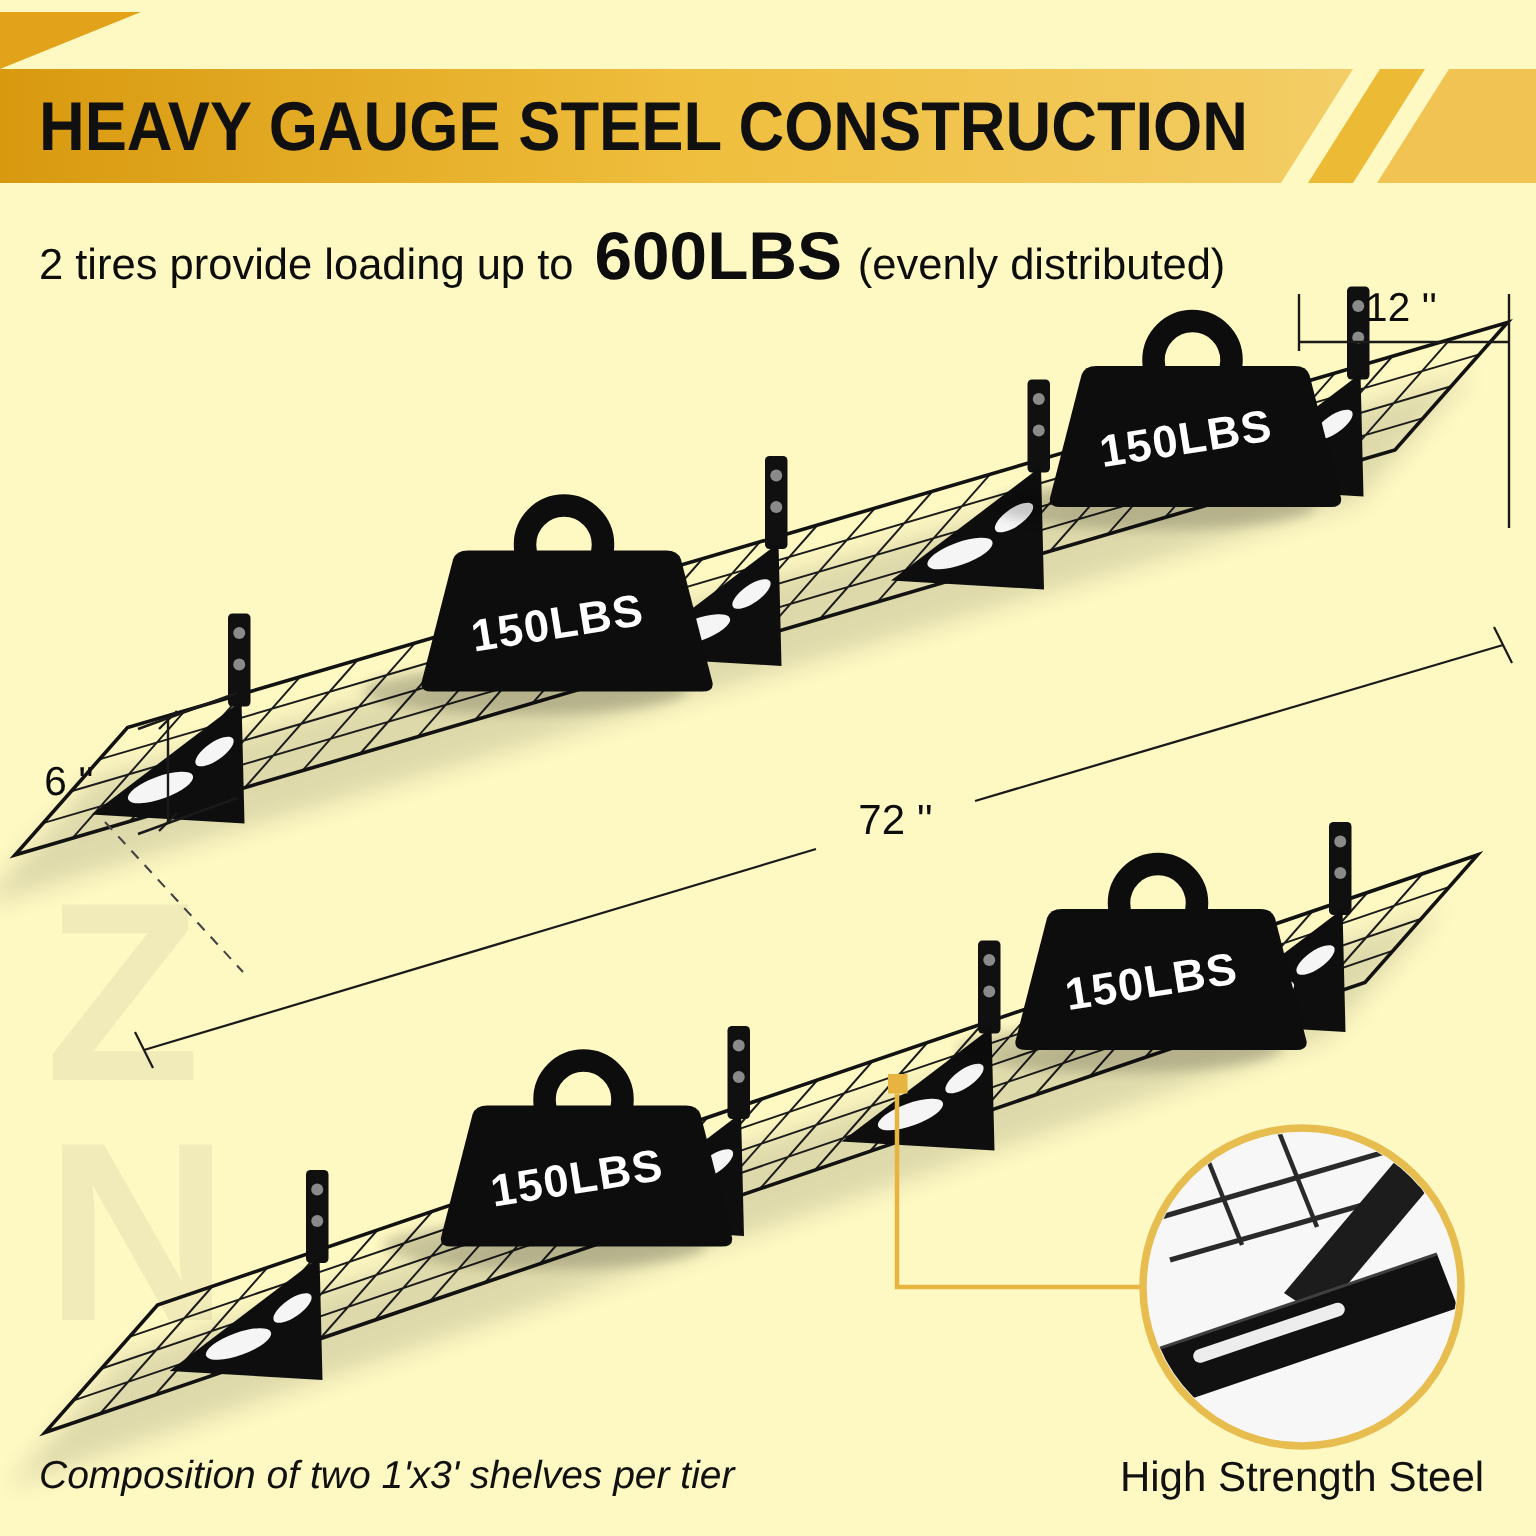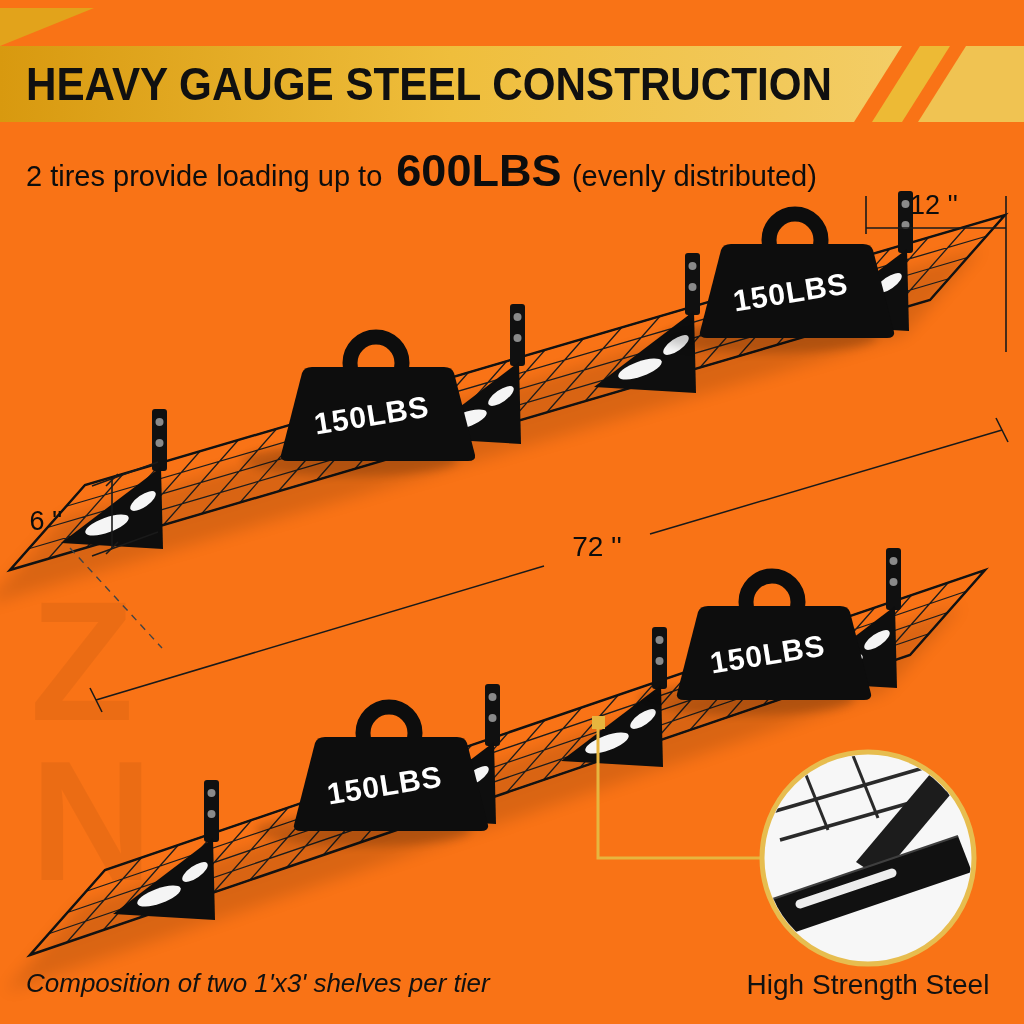--- a/index.html
+++ b/index.html
@@ -1,16 +1,16 @@
 <!DOCTYPE html>
 <html><head>
 <meta charset="utf-8">
 <style>
   html,body{margin:0;padding:0;background:#fff;}
-  .stage{position:relative;width:1024px;height:1024px;background:#f97316;overflow:hidden;
+  .stage{position:relative;width:1024px;height:1024px;background:#fef9c3;overflow:hidden;
          font-family:"Liberation Sans","DejaVu Sans",sans-serif;}
   svg{position:absolute;left:0;top:0;}
   text{font-family:"Liberation Sans","DejaVu Sans",sans-serif;}
 </style>
 </head>
 <body>
 
 <div class="stage">
 <svg width="1024" height="1024" viewBox="0 0 1024 1024">
   <defs>

